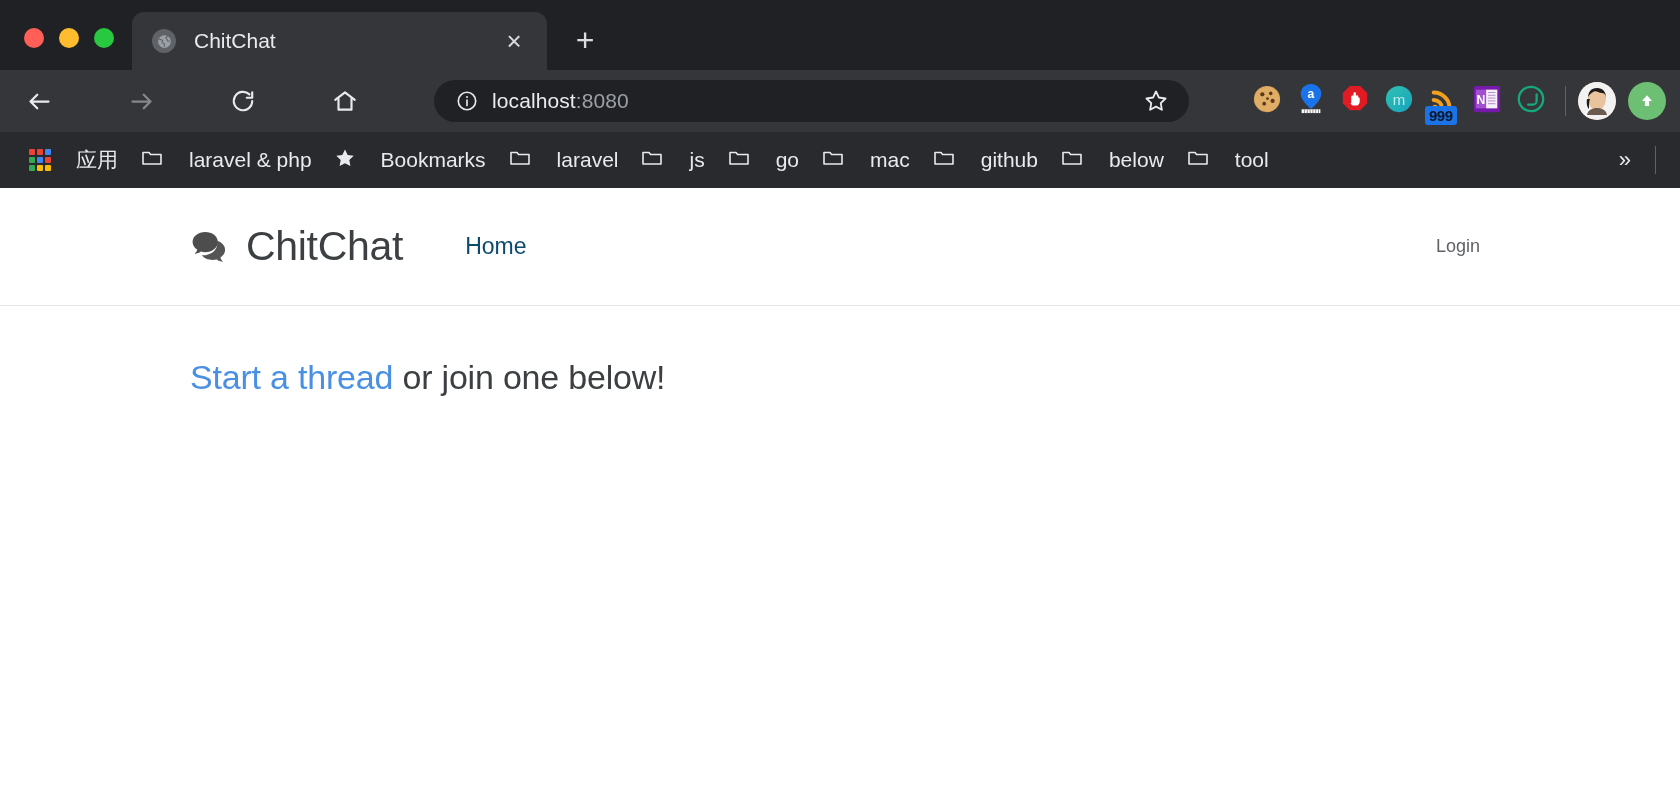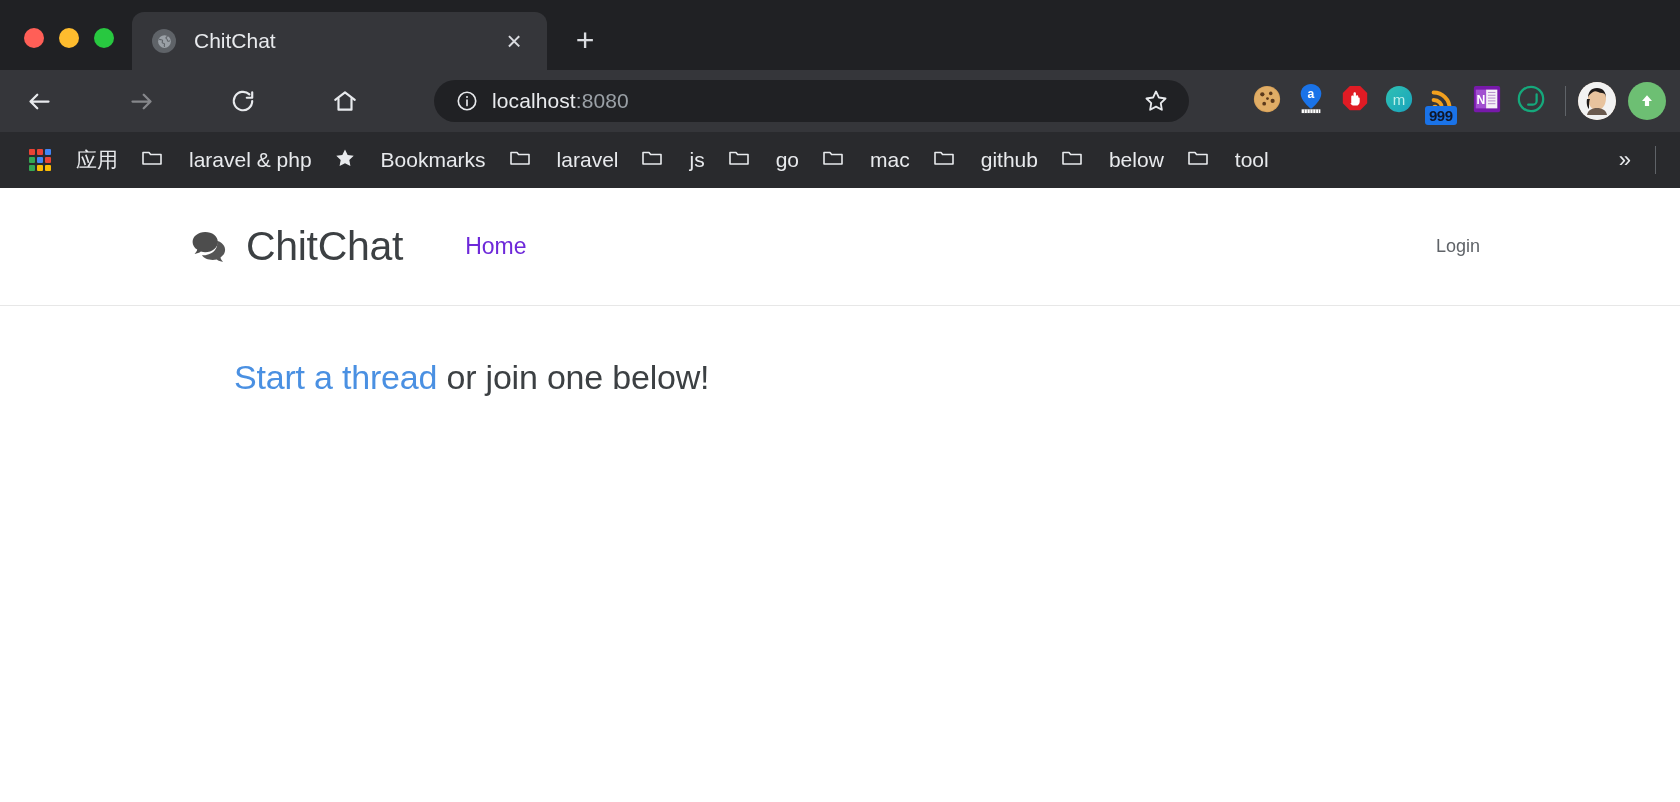--- a/index.html
+++ b/index.html
@@ -167,27 +167,27 @@
     border-bottom: 1px solid #e7e7e7;
     background: #fff;
   }
   .brand { display: flex; align-items: center; gap: 14px; }
   .brand-icon { width: 42px; height: 42px; display: flex; align-items: center; justify-content: center; }
   .brand-text {
     font-size: 41px; color: #3c4043; font-weight: 300;
     letter-spacing: -.3px;
   }
   .nav-links { display: flex; align-items: center; margin-left: 52px; }
-  .nav-link { font-size: 23px; color: #6d28d9; padding: 6px 10px; }
+  .nav-link { font-size: 23px; color: #0c4a6e; padding: 6px 10px; }
   .header-spacer { flex: 1 1 auto; }
   .login-link { font-size: 18px; color: #5f6368; padding: 6px 10px; margin-right: 130px; }
 
   .main { padding: 52px 0 0 190px; background: #fff; }
   .lead { font-size: 34px; color: #3c4043; font-weight: 400; letter-spacing: -.2px; }
-  .lead a { color: #4a90e2; text-decoration: none; margin-left: 44px; }
+  .lead a { color: #4a90e2; text-decoration: none; }
 </style>
 </head>
 <body>
 
 <div class="browser">
 
   <div class="tabstrip">
     <div class="traffic">
       <span class="dot red"></span>
       <span class="dot yellow"></span>

